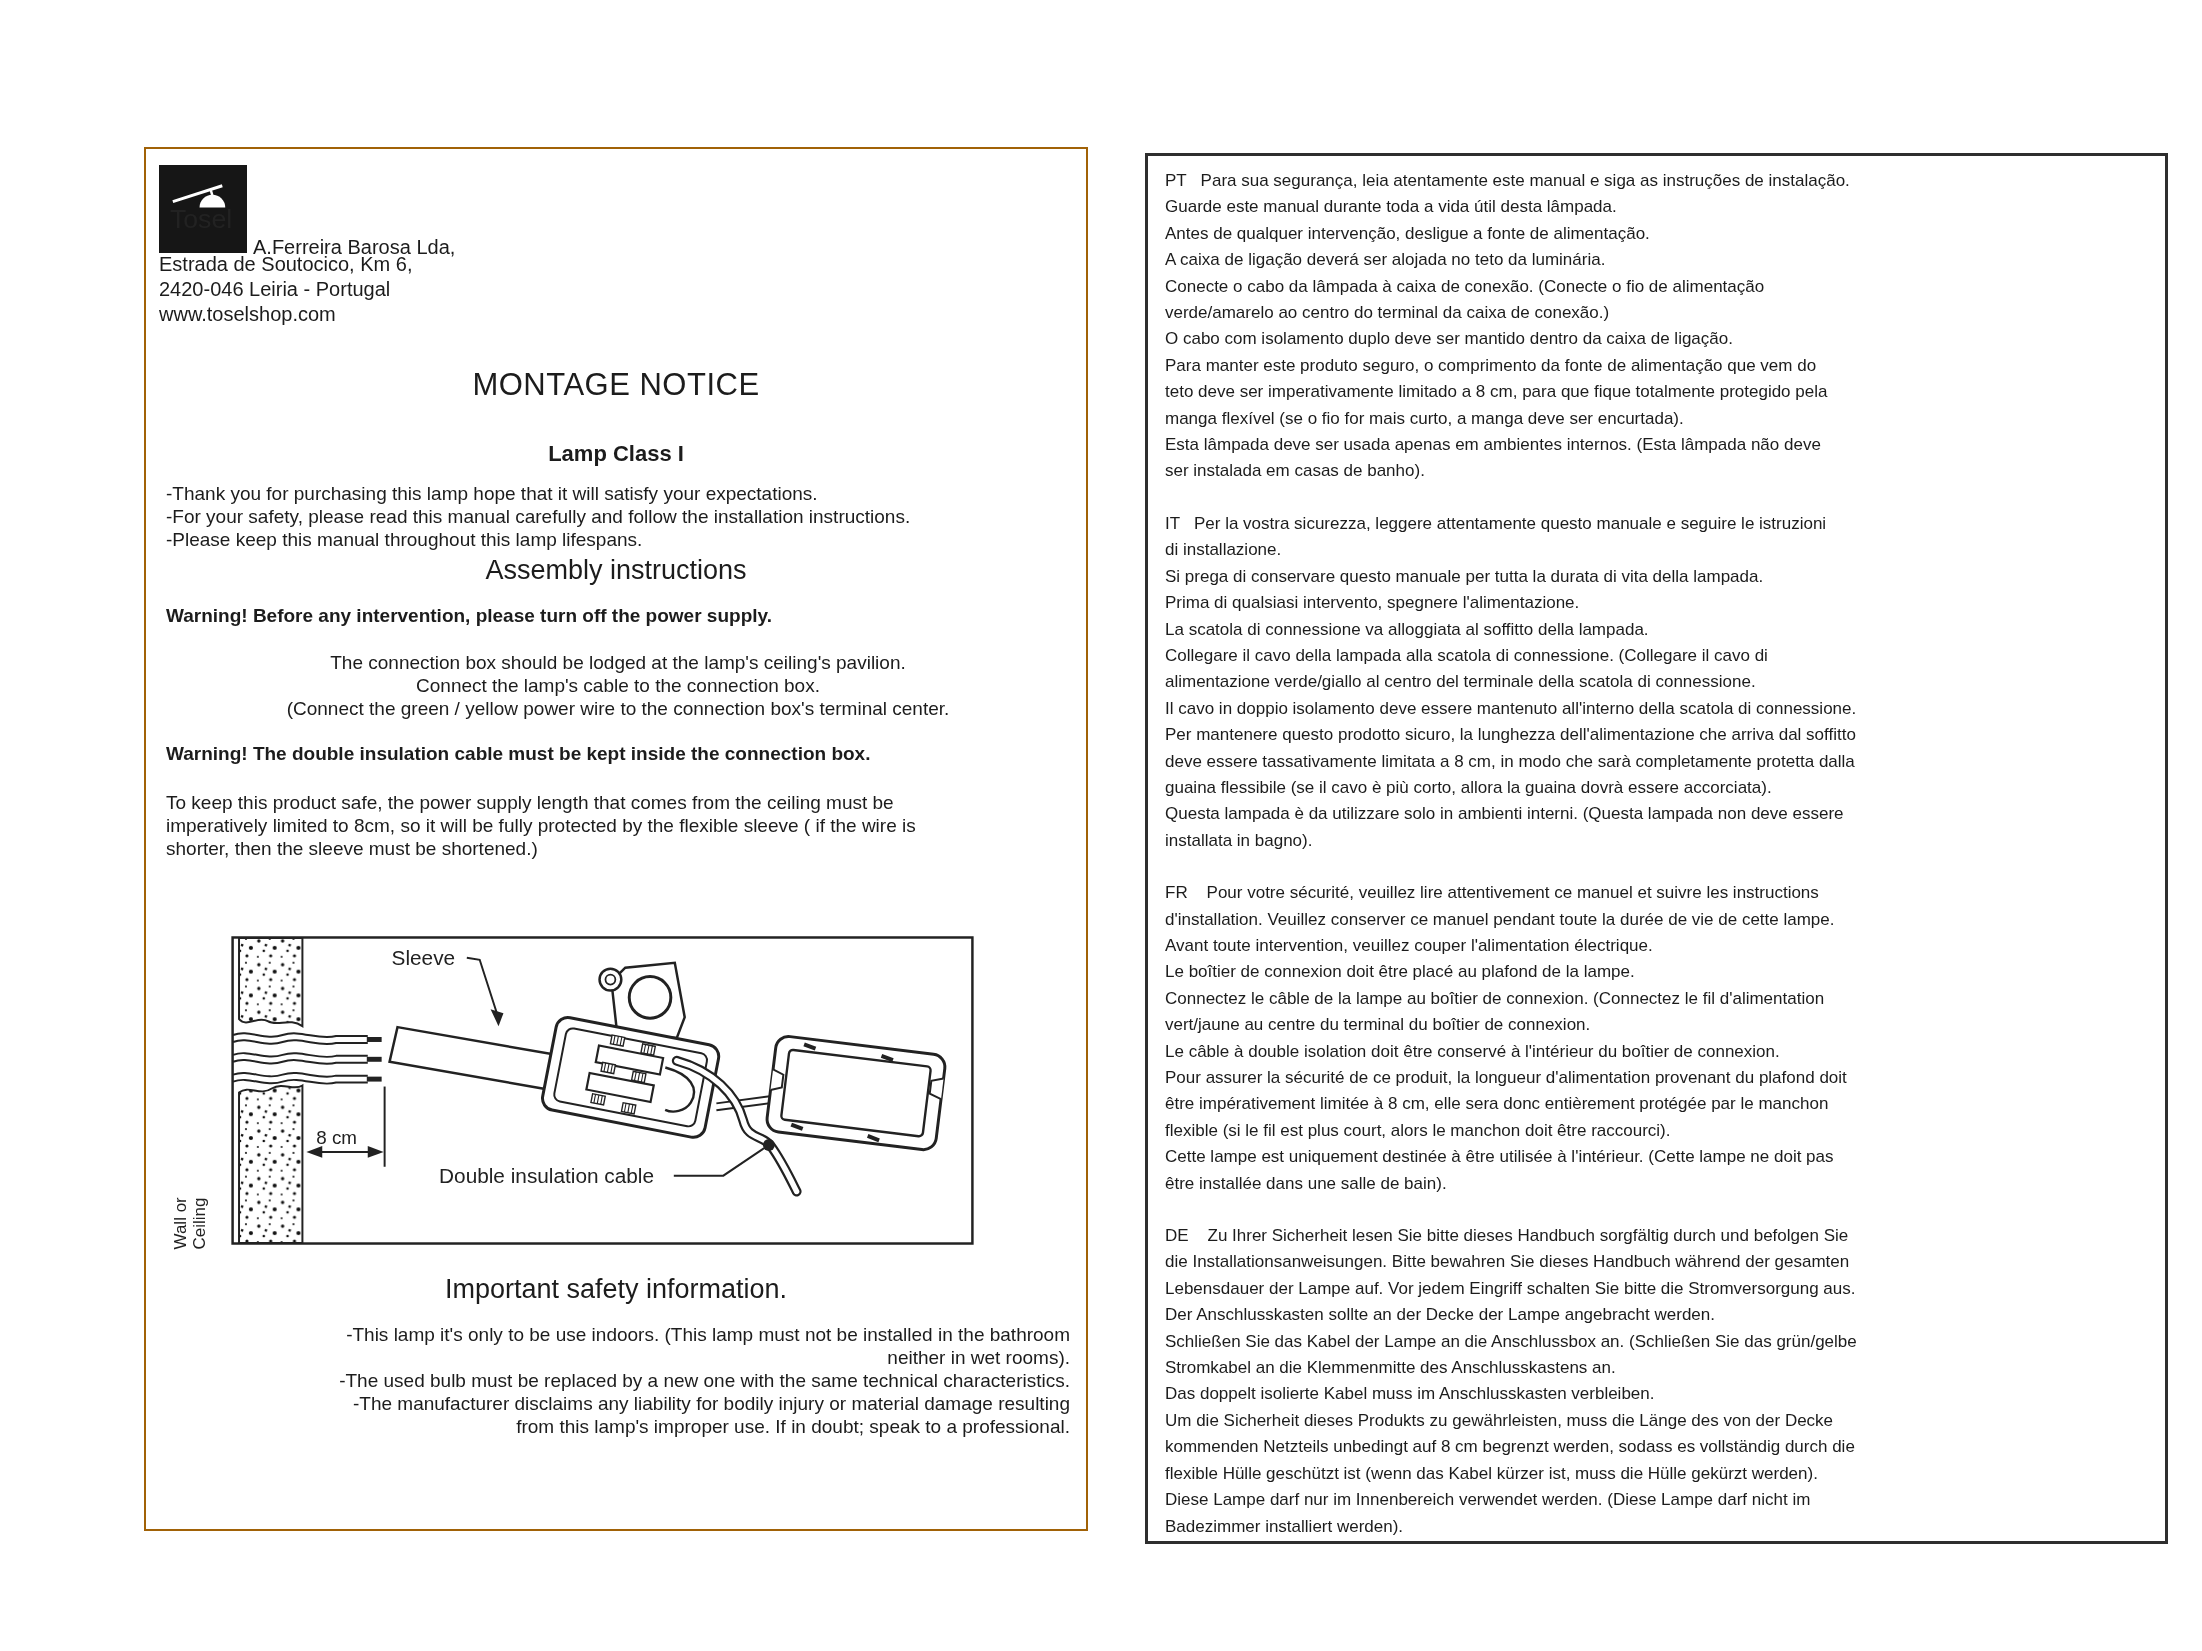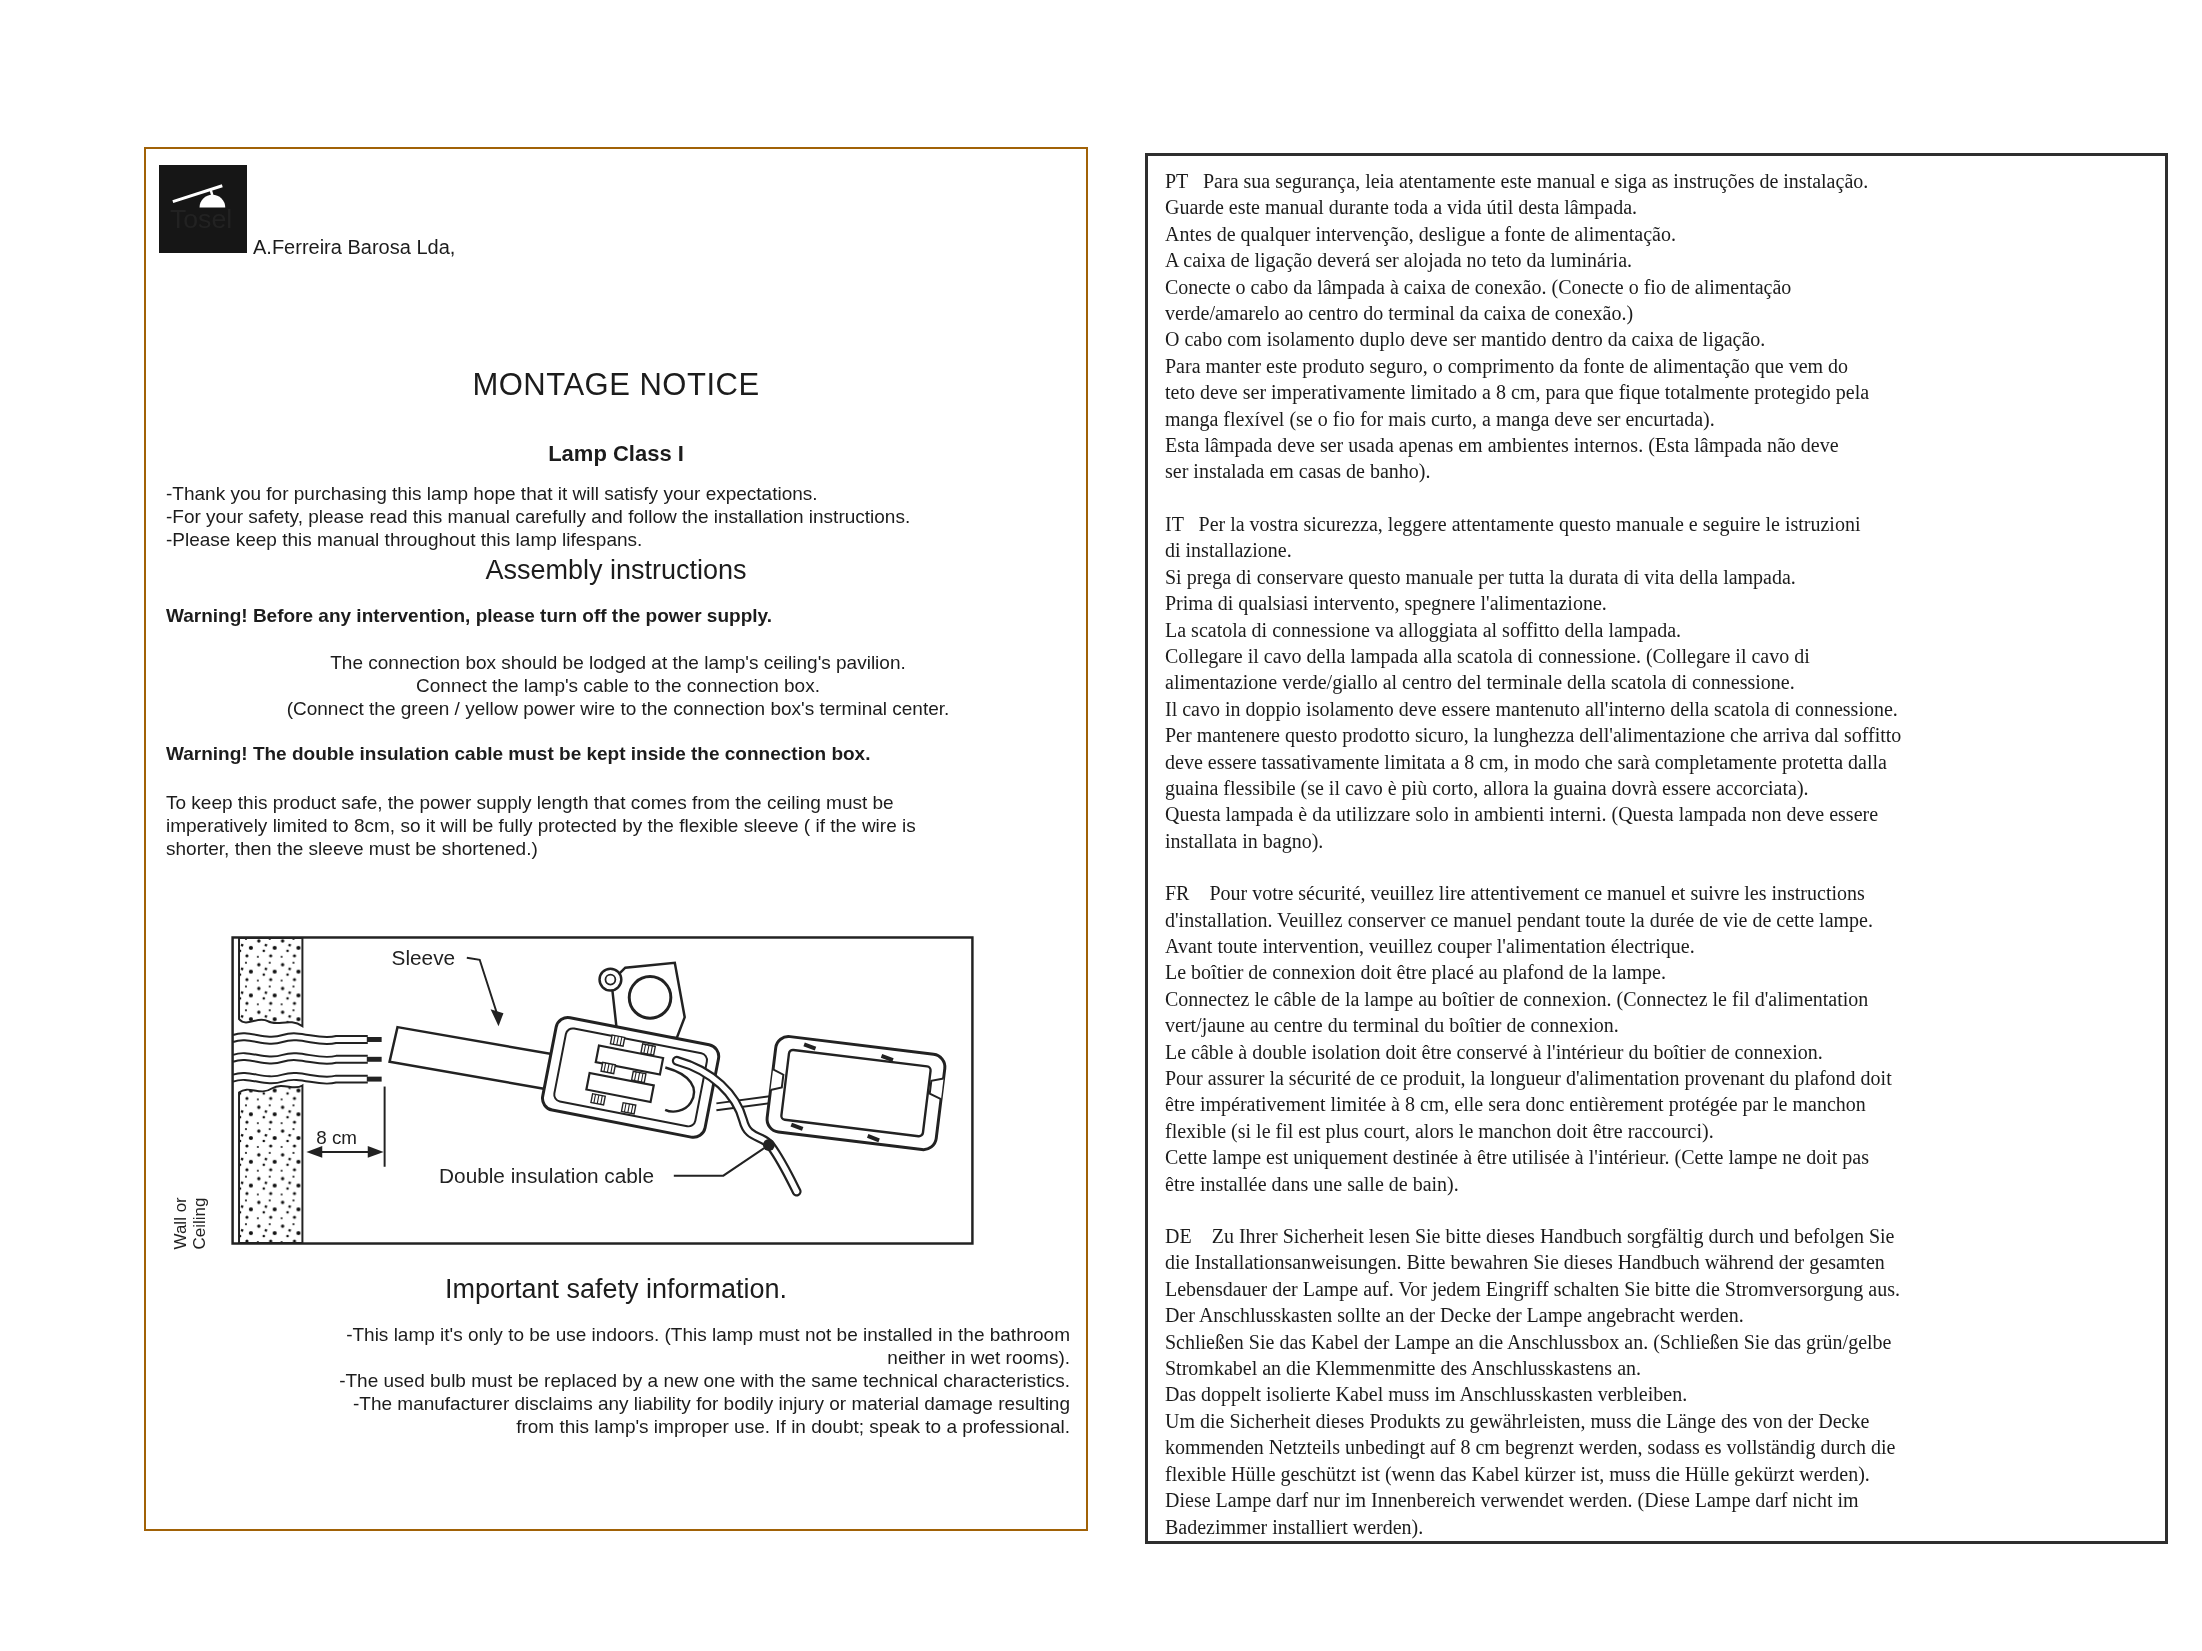--- a/index.html
+++ b/index.html
@@ -28,39 +28,42 @@
   .para2{position:absolute;left:20px;top:642px;right:16px;}
   .diagram-wrap{position:absolute;left:85px;top:787px;width:743px;height:309px;}
   .wall-label{
     position:absolute;left:-10px;top:1028px;width:107px;
     transform:rotate(-90deg);font-size:17px;line-height:19px;
     white-space:pre-line;color:#222;
   }
   .h-safety{position:absolute;top:1125px;font-size:27px;}
   .safety-text{position:absolute;left:20px;top:1174px;right:16px;text-align:right;}
   .lang-wrap{position:absolute;left:17px;top:12px;right:12px;}
-  .lang-block{font-size:20px;line-height:26.4px;white-space:pre-wrap;margin:0 0 26px 0;font-family:Liberation Serif, serif;}
+  .lang-block{font-size:17px;line-height:26.4px;white-space:pre-wrap;margin:0 0 26px 0;}
   svg text{font-family:"Liberation Sans", sans-serif;fill:#222;}
 </style>
 </head>
 <body>
 
 <div>
 
   <div class="page page-left">
 
     <svg class="logo-svg" width="88" height="88" viewBox="0 0 89 89">
       <rect width="89" height="89" fill="#161616"></rect>
       <path d="M14,37 L64,21" stroke="#fff" stroke-width="3" fill="none"></path>
       <line x1="52" y1="24" x2="54" y2="31" stroke="#fff" stroke-width="2.5"></line>
       <path d="M41,43 A13,13 0 0 1 67,43 Z" fill="#fff"></path>
       <text x="11" y="64" font-size="27" fill="#fff">Tosel</text>
     </svg>
 
     <div class="company">A.Ferreira Barosa Lda,</div>
+    <div class="address pre">Estrada de Soutocico, Km 6,
+2420-046 Leiria - Portugal
+www.toselshop.com</div>
 
     <div class="doc-title centered">MONTAGE NOTICE</div>
     <div class="doc-subtitle centered">Lamp Class I</div>
 
     <div class="intro body-text pre">-Thank you for purchasing this lamp hope that it will satisfy your expectations.
 -For your safety, please read this manual carefully and follow the installation instructions.
 -Please keep this manual throughout this lamp lifespans.</div>
 
     <div class="h-assembly centered">Assembly instructions</div>
 

